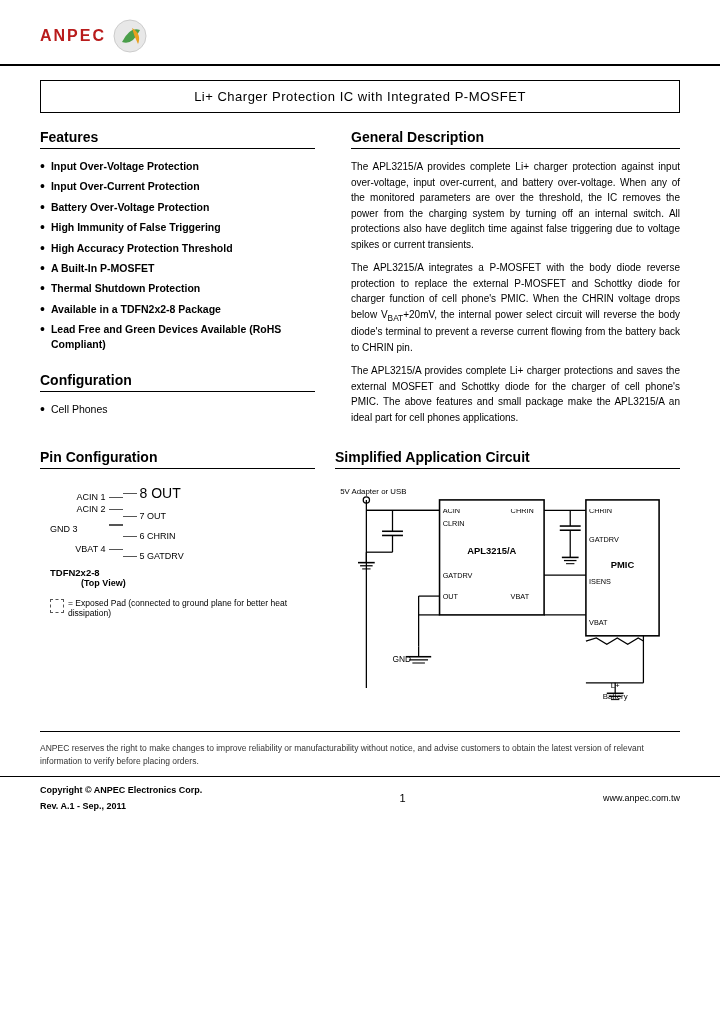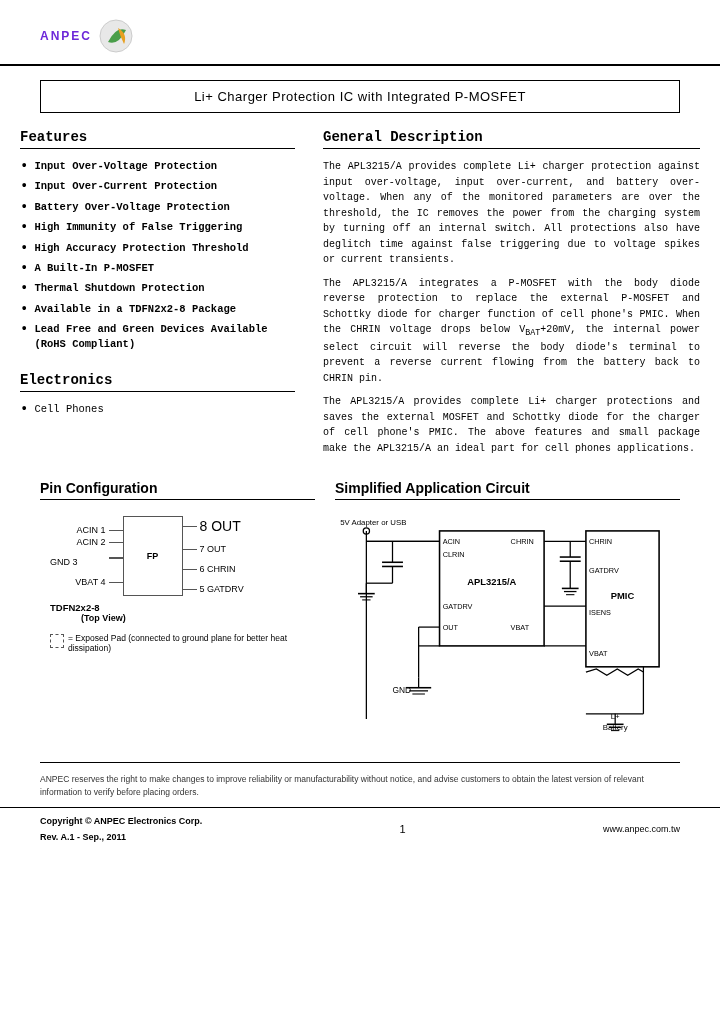--- a/index.html
+++ b/index.html
@@ -36,24 +36,24 @@
       letter-spacing: 1px;
     }
 
     .logo-area {
       display: flex;
       align-items: center;
       gap: 6px;
     }
 
     .logo-text {
-      font-size: 12px;
+      font-size: 16px;
       font-weight: bold;
       letter-spacing: 2px;
-      color: #6d28d9;
+      color: #b91c1c;
     }
 
     .logo-icon {
       width: 36px;
       height: 36px;
     }
 
     
     .product-bar {
       background: #fff;
@@ -62,24 +62,23 @@
       padding: 8px 0;
       text-align: center;
       font-size: 13px;
       font-weight: normal;
       letter-spacing: 0.5px;
     }
 
     
     .two-col {
       display: flex;
-      gap: 8px;
-      padding: 0 20px;
+      gap: 16px;
+      padding: 0 40px;
       margin-top: 16px;
-      font-family: Liberation Mono, monospace;
     }
 
     .col-left {
       width: 295px;
       flex-shrink: 0;
       padding-right: 20px;
     }
 
     .col-right {
       flex: 1;
@@ -320,21 +319,21 @@
             <span class="bullet">•</span>
             <span class="feature-bold">Available in a TDFN2x2-8 Package</span>
           </li>
         <li>
             <span class="bullet">•</span>
             <span class="feature-bold">Lead Free and Green Devices Available (RoHS Compliant)</span>
           </li>
       </ul>
 
       <div class="applications-section">
-        <div class="section-title">Electronics</div>
+        <div class="section-title">Configuration</div>
         <ul class="features-list">
           <li>
               <span class="bullet">•</span>
               <span>Cell Phones</span>
             </li>
         </ul>
       </div>
     </div>
 
     <div class="col-right">
@@ -367,23 +366,20 @@
             <div style="display:flex; margin-bottom:10px;gap:28px;">
               <span style="font-size:9px; margin-right:3px;">GND 3</span>
               <div style="width:14px; height:1.5px; background:#555;"></div>
             </div>
             <div style="display:flex; align-items:center;">
               <span style="font-size:9px; margin-right:3px;">VBAT 4</span>
               <div style="width:14px; height:1.5px; background:#555;"></div>
             </div>
           </div>
 
-          <div class="pin-box">
-            <span class="pin-box-label">FP</span>
-          </div>
 
           <div style="display:flex; flex-direction:column; align-items:flex-start;">
             <div style="display:flex; align-items:center; margin-bottom:10px;">
               <div style="width:14px; height:1.5px; background:#555;"></div>
               <span style="font-size:14px; margin-left:3px;">8 OUT</span>
             </div>
             <div style="display:flex; align-items:center; margin-bottom:10px;">
               <div style="width:14px; height:1.5px; background:#555;"></div>
               <span style="font-size:9px; margin-left:3px;">7 OUT</span>
             </div>

